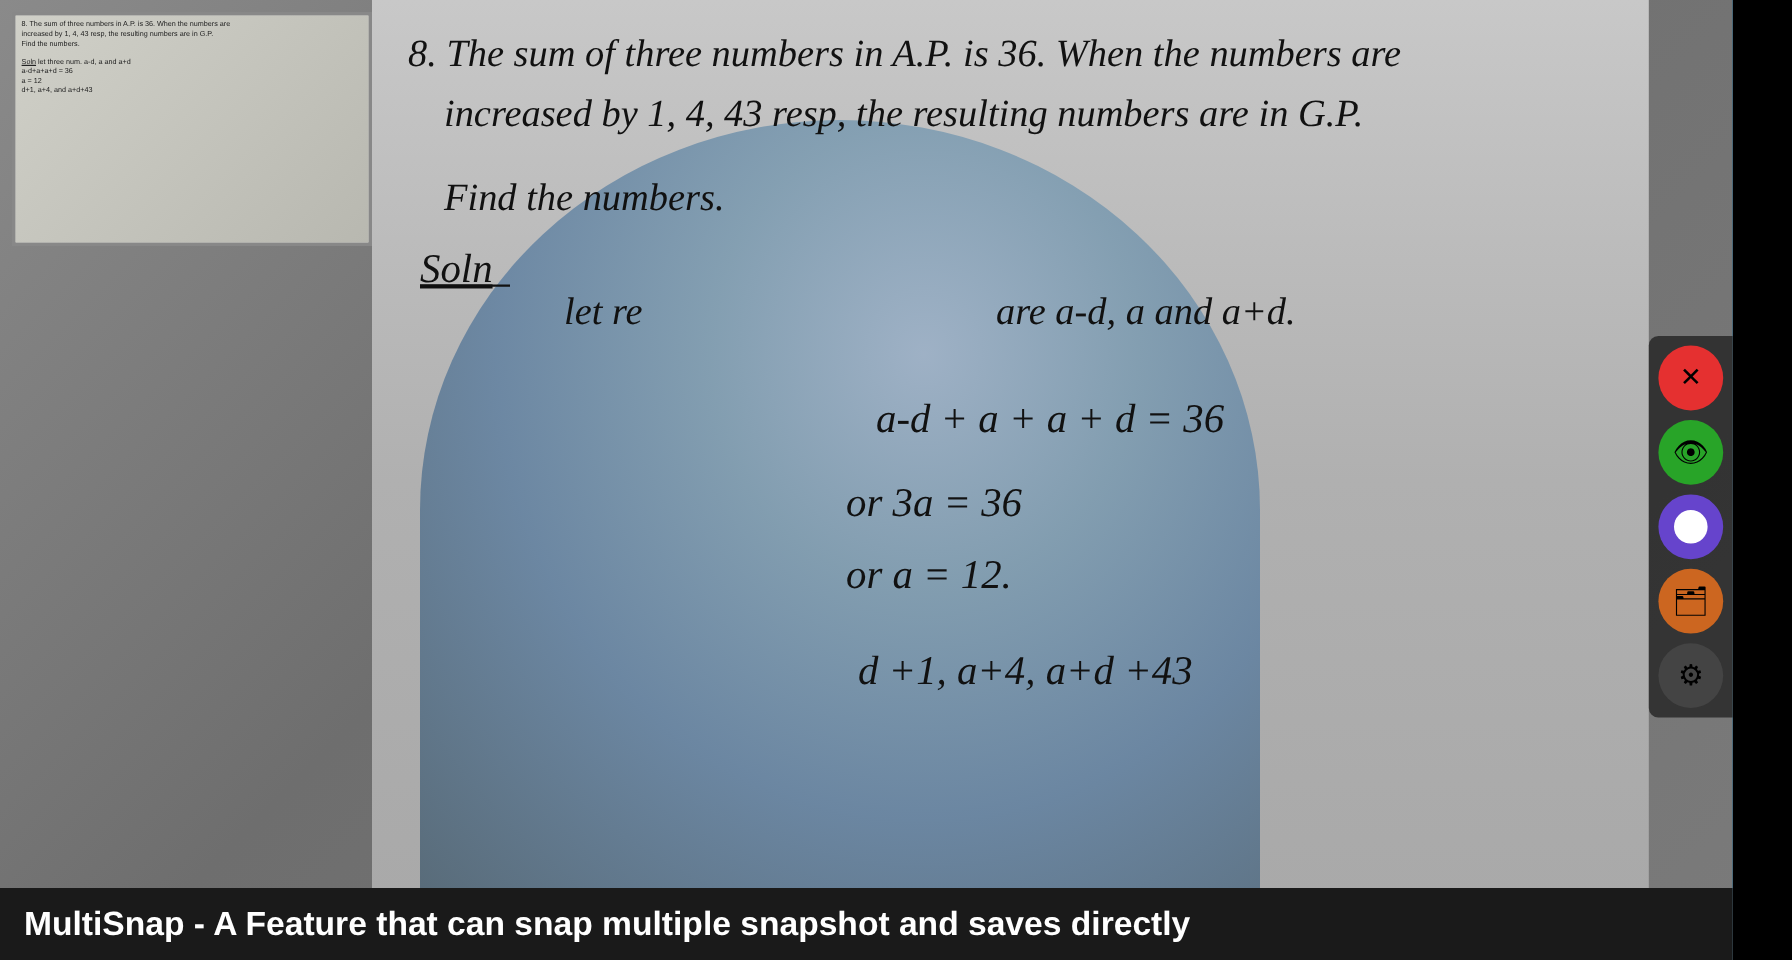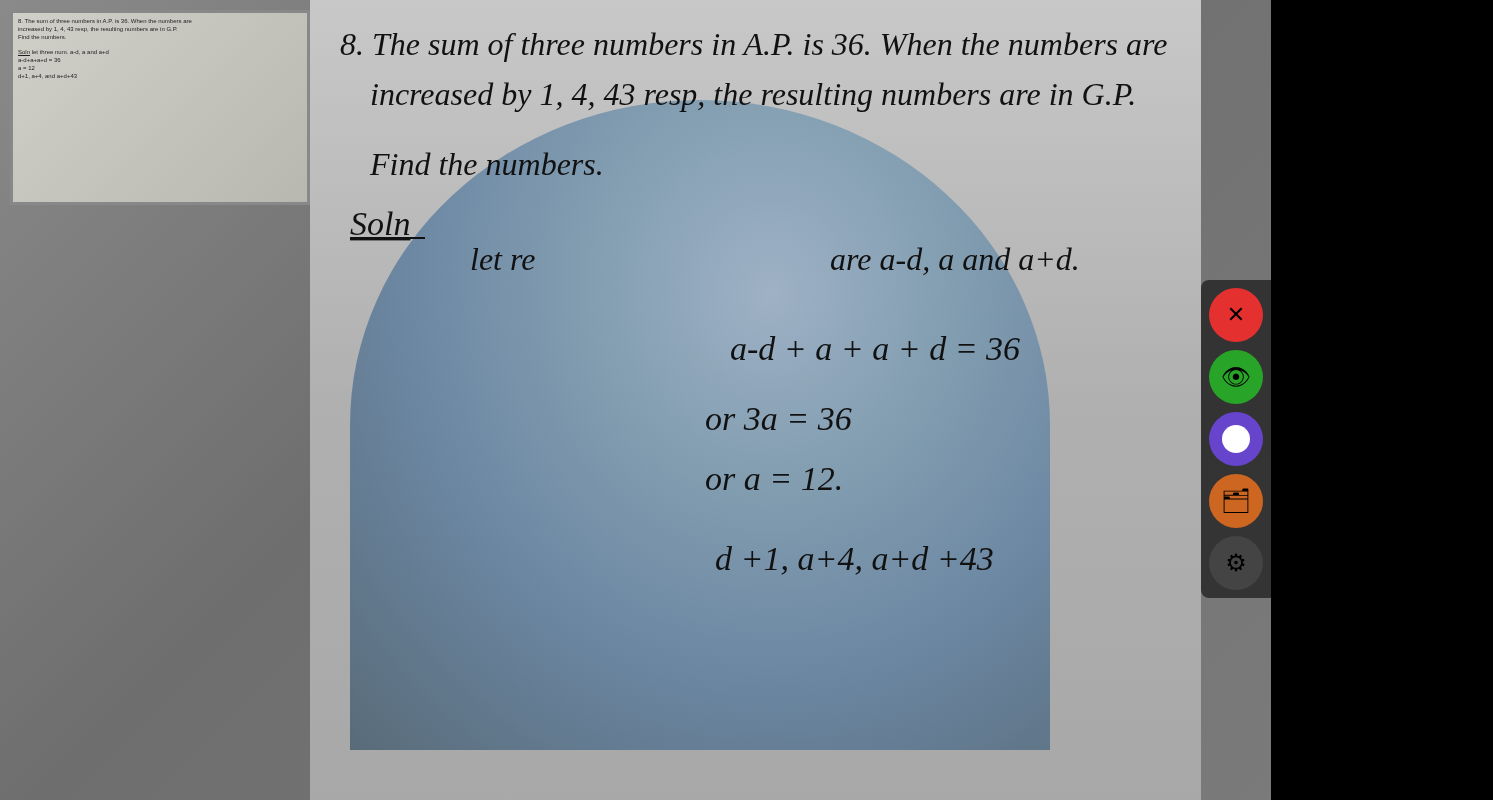--- a/index.html
+++ b/index.html
@@ -7,21 +7,21 @@
     body {
       width: 1493px;
       height: 800px;
       overflow: hidden;
       background: #000;
       font-family: Arial, sans-serif;
       position: relative;
     }
 
     #main-video {
-      width: 1271px;
+      width: 1444px;
       height: 800px;
       position: relative;
       background: #0369a1;
       overflow: hidden;
     }
 
     
     .whiteboard-bg {
       position: absolute;
       top: 0;
@@ -213,14 +213,17 @@
       <span style="width:28px;height:28px;background:#fff;border-radius:50%;display:block;margin:auto;"></span>
     </button>
     <button class="toolbar-btn btn-orange">
       <span style="font-size:24px;">🗂</span>
     </button>
     <button class="toolbar-btn btn-gear">
       <span style="font-size:24px;">⚙</span>
     </button>
   </div>
 
+  <div class="caption-bar">
+    <span class="caption-text">MultiSnap - A Feature that can snap multiple snapshot and saves directly</span>
+  </div>
 
 </div>
 
 </body></html>

